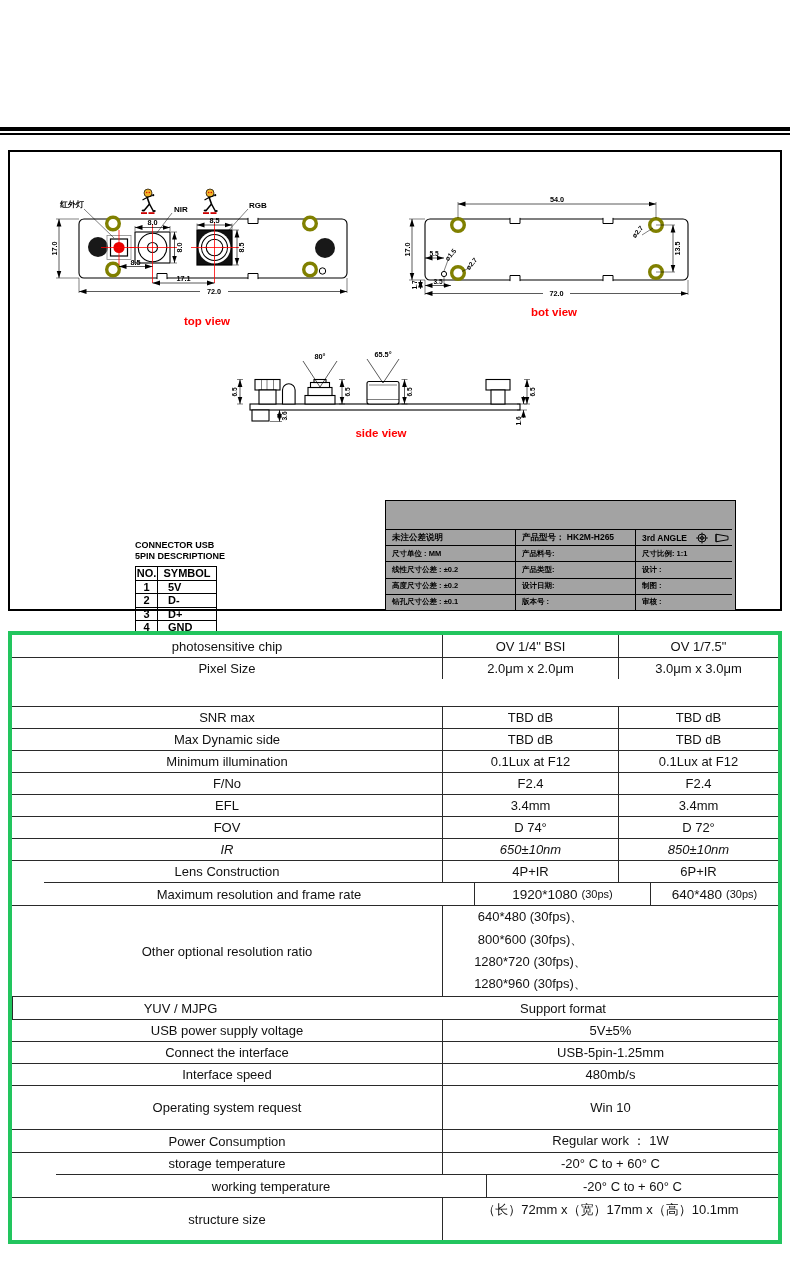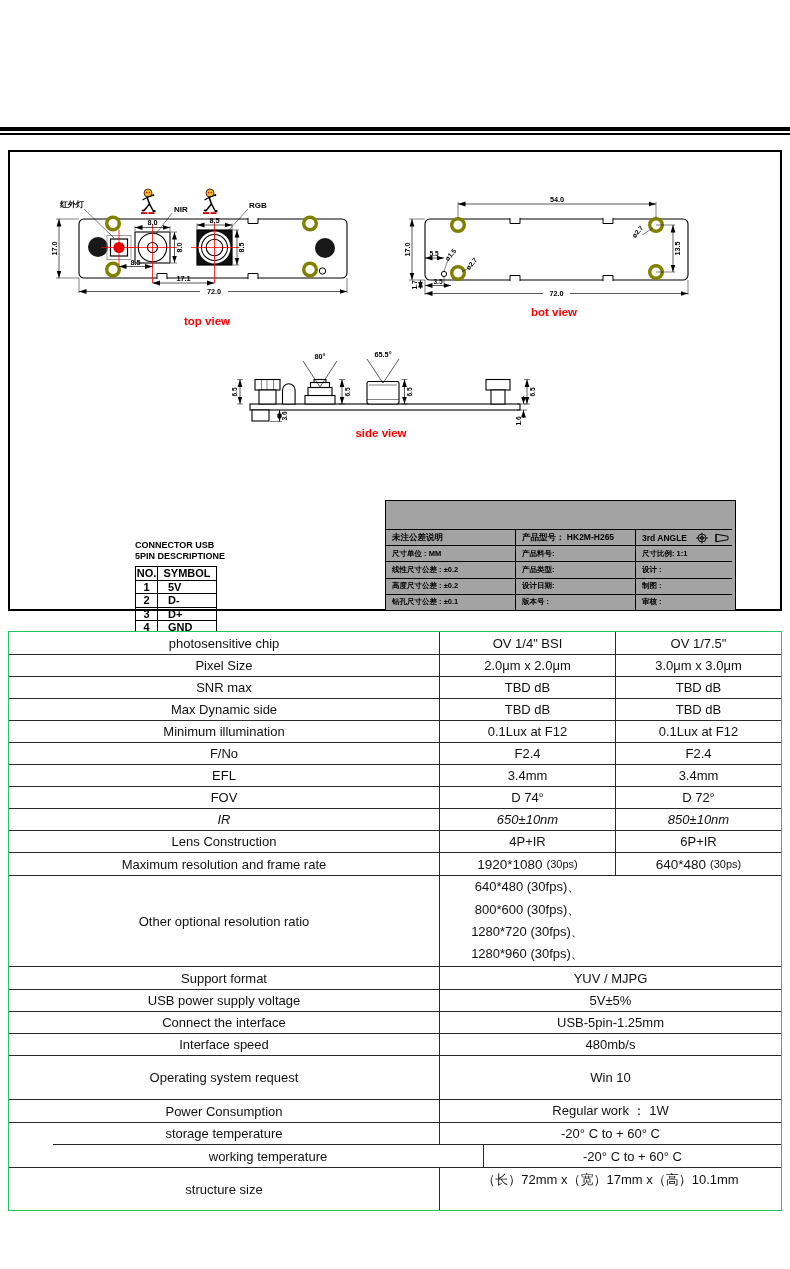--- a/index.html
+++ b/index.html
@@ -39,21 +39,21 @@
           box-sizing:border-box;background:#a3a3a3;}
   .tb-empty{height:28px;}
   .tb-grid{display:grid;grid-template-columns:129px 120px 97px;grid-auto-rows:16.2px;}
   .tbc{border-top:1px solid #000;border-left:1px solid #000;display:flex;align-items:center;
        padding-left:6px;font-size:7.5px;font-weight:bold;color:#000;overflow:hidden;box-sizing:border-box;}
   .tbc:nth-child(3n+1){border-left:none;}
   .tb-r0{font-size:8.5px;}
   .tb-angle svg{margin-left:8px;flex:none;}
 
   
-  .spec{position:absolute;left:8px;top:631px;width:774px;border:1px solid #22c55e;
+  .spec{position:absolute;left:8px;top:631px;width:774px;border:4px solid #22c55e;
         box-sizing:border-box;background:#fff;font-size:13px;color:#111;}
   .srow{display:flex;border-top:1.4px solid #2a2a2a;box-sizing:border-box;}
   .srow:first-child{border-top:none;}
   .scell{display:flex;align-items:center;justify-content:center;text-align:center;
          box-sizing:border-box;overflow:hidden;}
   .slabel{width:430px;}
   .sv2{width:176px;border-left:1.4px solid #2a2a2a;}
   .sv3{flex:1;border-left:1.4px solid #2a2a2a;}
   .smerged{flex:1;border-left:1.4px solid #2a2a2a;}
   .multi{white-space:pre-line;line-height:22.4px;}
@@ -383,21 +383,21 @@
       <div class="srow" style="height: 22px;">
         <div class="scell slabel">photosensitive chip</div>
         <div class="scell sv2">OV 1/4" BSI</div>
         <div class="scell sv3">OV   1/7.5"</div>
       </div>
       <div class="srow" style="height: 22px;">
         <div class="scell slabel">Pixel Size</div>
         <div class="scell sv2">2.0μm x 2.0μm</div>
         <div class="scell sv3">3.0μm x 3.0μm</div>
       </div>
-      <div class="srow" style="height: 22px;">
+      <div class="srow" style="height: 22px; margin-top: 27px;">
         <div class="scell slabel">SNR max</div>
         <div class="scell sv2">TBD dB</div>
         <div class="scell sv3">TBD dB</div>
       </div>
       <div class="srow" style="height: 22px;">
         <div class="scell slabel">Max Dynamic side</div>
         <div class="scell sv2">TBD dB</div>
         <div class="scell sv3">TBD dB</div>
       </div>
       <div class="srow" style="height: 22px;">
@@ -423,41 +423,41 @@
       <div class="srow" style="height: 22px; font-style: italic;">
         <div class="scell slabel">IR</div>
         <div class="scell sv2">650±10nm</div>
         <div class="scell sv3">850±10nm</div>
       </div>
       <div class="srow" style="height: 22px;">
         <div class="scell slabel">Lens Construction</div>
         <div class="scell sv2">4P+IR</div>
         <div class="scell sv3">6P+IR</div>
       </div>
-      <div class="srow" style="height: 23px;">
+      <div class="srow" style="height: 23px; margin-left: 32px;">
         <div class="scell slabel">Maximum resolution and frame rate</div>
         <div class="scell sv2">
           <span class="mainv">1920*1080</span>
           <span class="suf">(30ps)</span>
         </div>
         <div class="scell sv3">
           <span class="mainv">640*480</span>
           <span class="suf">(30ps)</span>
         </div>
       </div>
       <div class="srow" style="height: 91px;">
         <div class="scell slabel">Other optional resolution ratio</div>
         <div class="scell sv2 multi">640*480 (30fps)、
 800*600 (30fps)、
 1280*720 (30fps)、
 1280*960 (30fps)、</div>
       </div>
       <div class="srow" style="height: 23px;">
+        <div class="scell smerged">YUV / MJPG</div>
         <div class="scell slabel">Support format</div>
-        <div class="scell smerged">YUV / MJPG</div>
       </div>
       <div class="srow" style="height: 22px;">
         <div class="scell slabel">USB power supply voltage</div>
         <div class="scell smerged">5V±5%</div>
       </div>
       <div class="srow" style="height: 22px;">
         <div class="scell slabel">Connect the interface</div>
         <div class="scell smerged">USB-5pin-1.25mm</div>
       </div>
       <div class="srow" style="height: 22px;">

